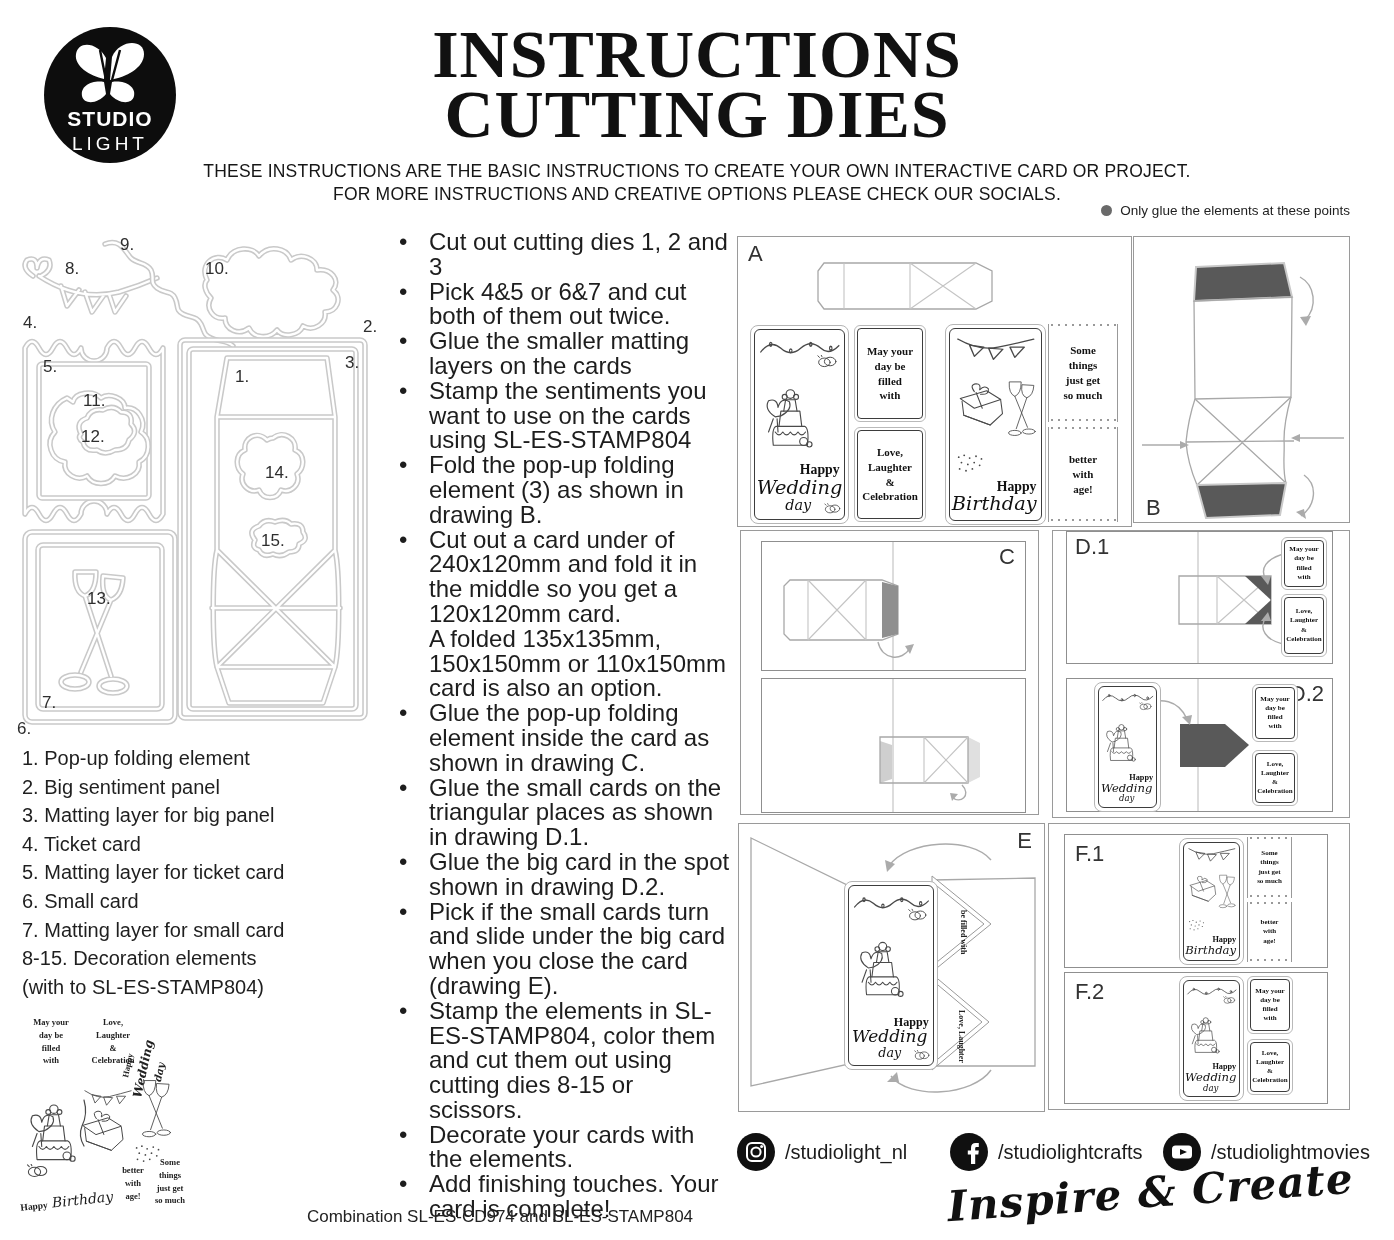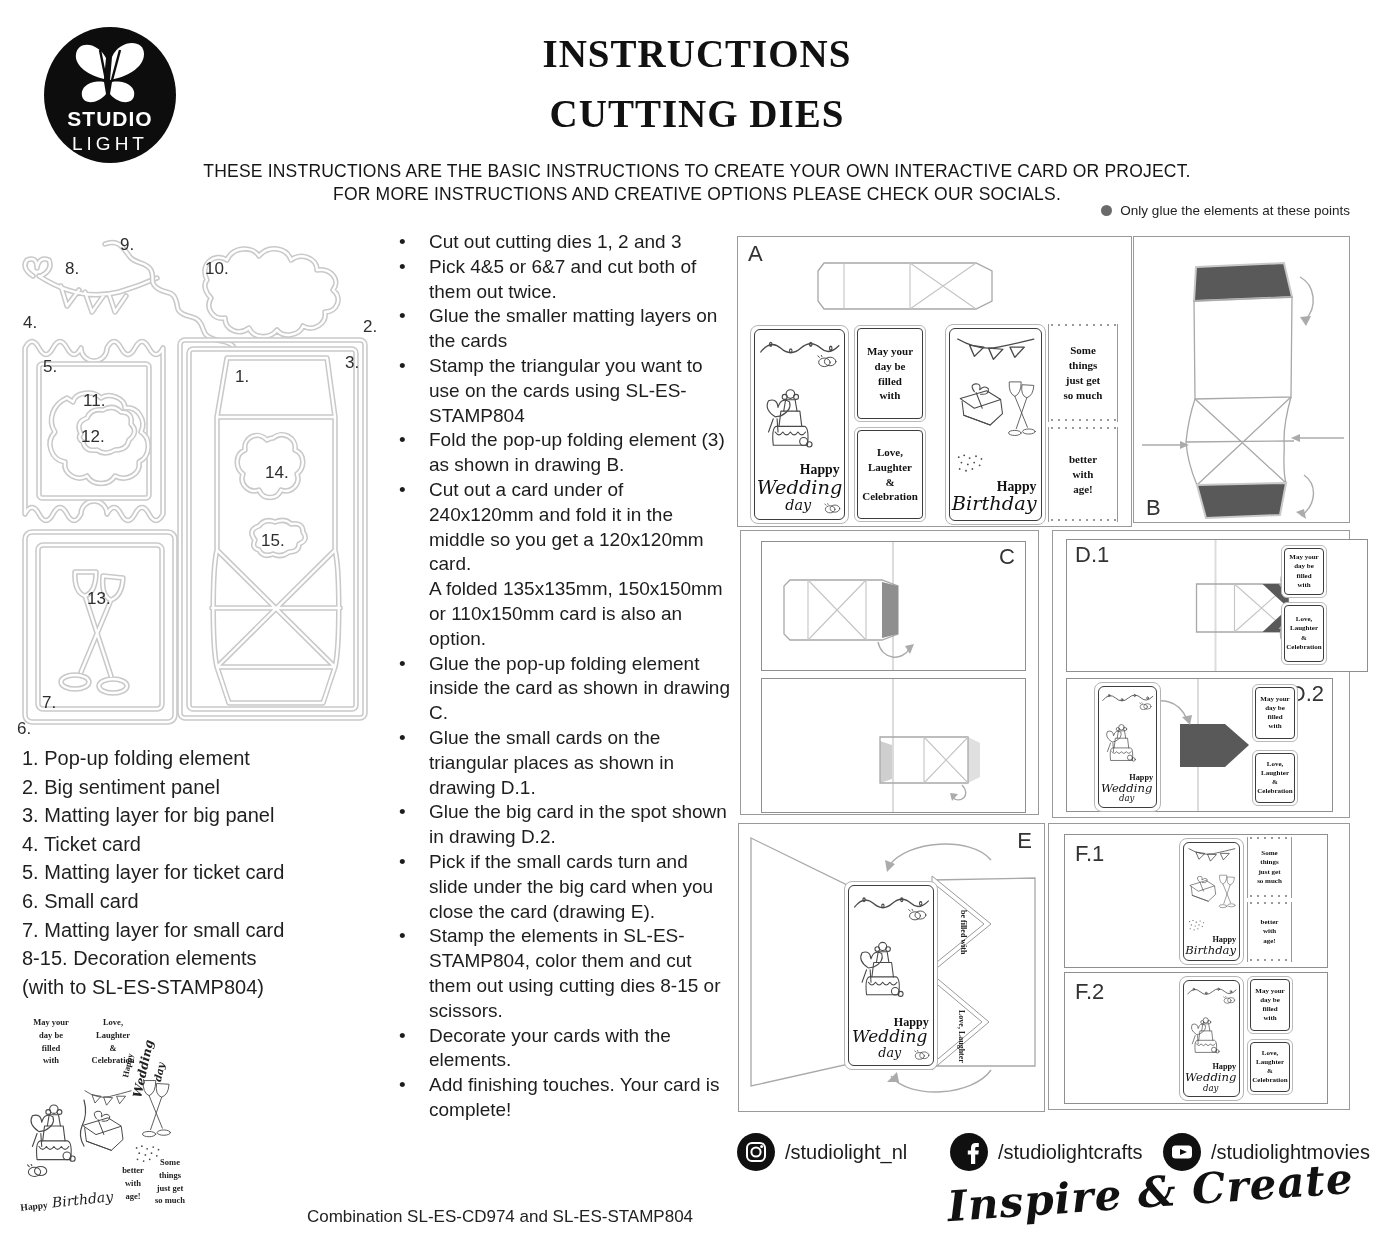--- a/index.html
+++ b/index.html
@@ -4,21 +4,21 @@
 <style>
   html,body{margin:0;padding:0;background:#fff;}
   .page{position:relative;width:1394px;height:1240px;background:#fff;overflow:hidden;
         font-family:"Liberation Sans",sans-serif;color:#1c1c1c;}
   .abs{position:absolute;}
   .pre{white-space:pre-line;}
 
   
   .logo-svg{position:absolute;left:42px;top:26px;width:136px;height:138px;}
   .title{position:absolute;left:0;top:24px;width:1394px;text-align:center;
-         font-family:"Liberation Serif",serif;font-weight:700;font-size:39px;
+         font-family:"Liberation Serif",serif;font-weight:700;font-size:68px;
          line-height:60px;letter-spacing:1px;color:#111;}
   .subtitle{position:absolute;left:0;top:160px;width:1394px;text-align:center;
             font-size:17.5px;line-height:23px;letter-spacing:.2px;color:#161616;}
   .glue-note{position:absolute;right:44px;top:203px;display:flex;align-items:center;gap:8px;
              font-size:13.5px;color:#222;}
   .glue-dot{width:11px;height:11px;border-radius:50%;background:#6a6a6a;}
 
   
   .dies-svg{position:absolute;left:15px;top:230px;width:375px;height:505px;}
   .die-o{stroke:#c9c9c9;stroke-width:5.5;fill:none;stroke-linejoin:round;stroke-linecap:round;}
@@ -30,21 +30,21 @@
 
   
   .stamp{position:absolute;left:18px;top:1008px;width:172px;height:224px;}
   .st-txt{position:absolute;font-family:"Liberation Serif",serif;font-weight:700;
           font-size:8.5px;line-height:1.5;text-align:center;color:#222;}
   .st-script{font-family:"DejaVu Serif",serif;font-style:italic;}
 
   
   .instructions{position:absolute;left:396px;top:230px;width:334px;}
   .instructions ul{list-style:none;margin:0;padding:0;}
-  .instructions li{position:relative;padding-left:33px;font-size:19px;line-height:24.8px;
+  .instructions li{position:relative;padding-left:33px;font-size:24px;line-height:24.8px;
                    color:#1d1d1d;white-space:pre-line;}
   .instructions li::before{content:"\2022";position:absolute;left:3px;top:0;}
 
   
   .panel{position:absolute;border:1px solid #9a9a9a;background:#fff;}
   .subbox{position:absolute;border:1px solid #8f8f8f;background:#fff;}
   .plabel{position:absolute;font-size:22px;color:#333;font-family:"Liberation Sans",sans-serif;}
   .fillsvg{position:absolute;inset:0;width:100%;height:100%;}
 
   
@@ -319,21 +319,21 @@
 things
 just get
 so much</div>
   </div>
 
   <div class="instructions">
     <ul>
       <li>Cut out cutting dies 1, 2 and 3</li>
       <li>Pick 4&amp;5 or 6&amp;7 and cut both of them out twice.</li>
       <li>Glue the smaller matting layers on the cards</li>
-      <li>Stamp the triangular you want to use on the cards using SL-ES-STAMP804</li>
+      <li>Stamp the sentiments you want to use on the cards using SL-ES-STAMP804</li>
       <li>Fold the pop-up folding element (3) as shown in drawing B.</li>
       <li>Cut out a card under of 240x120mm and fold it in the middle so you get a 120x120mm card.
 A folded 135x135mm, 150x150mm or 110x150mm card is also an option.</li>
       <li>Glue the pop-up folding element inside the card as shown in drawing C.</li>
       <li>Glue the small cards on the triangular places as shown in drawing D.1.</li>
       <li>Glue the big card in the spot shown in drawing D.2.</li>
       <li>Pick if the small cards turn and slide under the big card when you close the card (drawing E).</li>
       <li>Stamp the elements in SL-ES-STAMP804, color them and cut them out using cutting dies 8-15 or scissors.</li>
       <li>Decorate your cards with the elements.</li>
       <li>Add finishing touches. Your card is complete!</li>
@@ -452,21 +452,21 @@
         <polygon points="206,58 218,64 218,98 206,104" fill="#e0e0e0"></polygon>
         <path class="gray-line" d="M118,58 L206,58 L206,104 L118,104 Z"></path>
         <path class="fold-line" d="M162,58 V104 M162,58 L206,104 M206,58 L162,104"></path>
         <path class="arrow" d="M200,106 c10,10 -2,20 -10,12"></path>
         <polygon class="arrow-head" points="188,114 190,122 196,115"></polygon>
       </svg>
     </div>
   </div>
 
   <div class="panel" style="left:1052px;top:530px;width:296px;height:286px;">
-    <div class="subbox" style="left:13px;top:8px;width:265px;height:131px;padding-left:35px;">
+    <div class="subbox" style="left:13px;top:0;width:265px;height:131px;">
       <div class="plabel" style="left:8px;top:2px;">D.1</div>
       <svg class="fillsvg" viewBox="0 0 265 131">
         <line class="center-line" x1="131" y1="0" x2="131" y2="131"></line>
         <path class="gray-line" d="M112,44 L204,44 L204,92 L112,92 Z"></path>
         <path class="fold-line" d="M150,44 V92 M150,44 L204,92 M150,92 L204,44"></path>
         <polygon points="178,44 204,44 204,68" class="dark-fill"></polygon>
         <polygon points="178,92 204,92 204,68" class="dark-fill"></polygon>
         <path class="arrow" d="M216,22 C200,27 192,36 199,48"></path>
         <polygon class="arrow-head" points="194,44 201,53 204,44"></polygon>
         <path class="arrow" d="M216,112 C199,108 191,97 199,85"></path>

